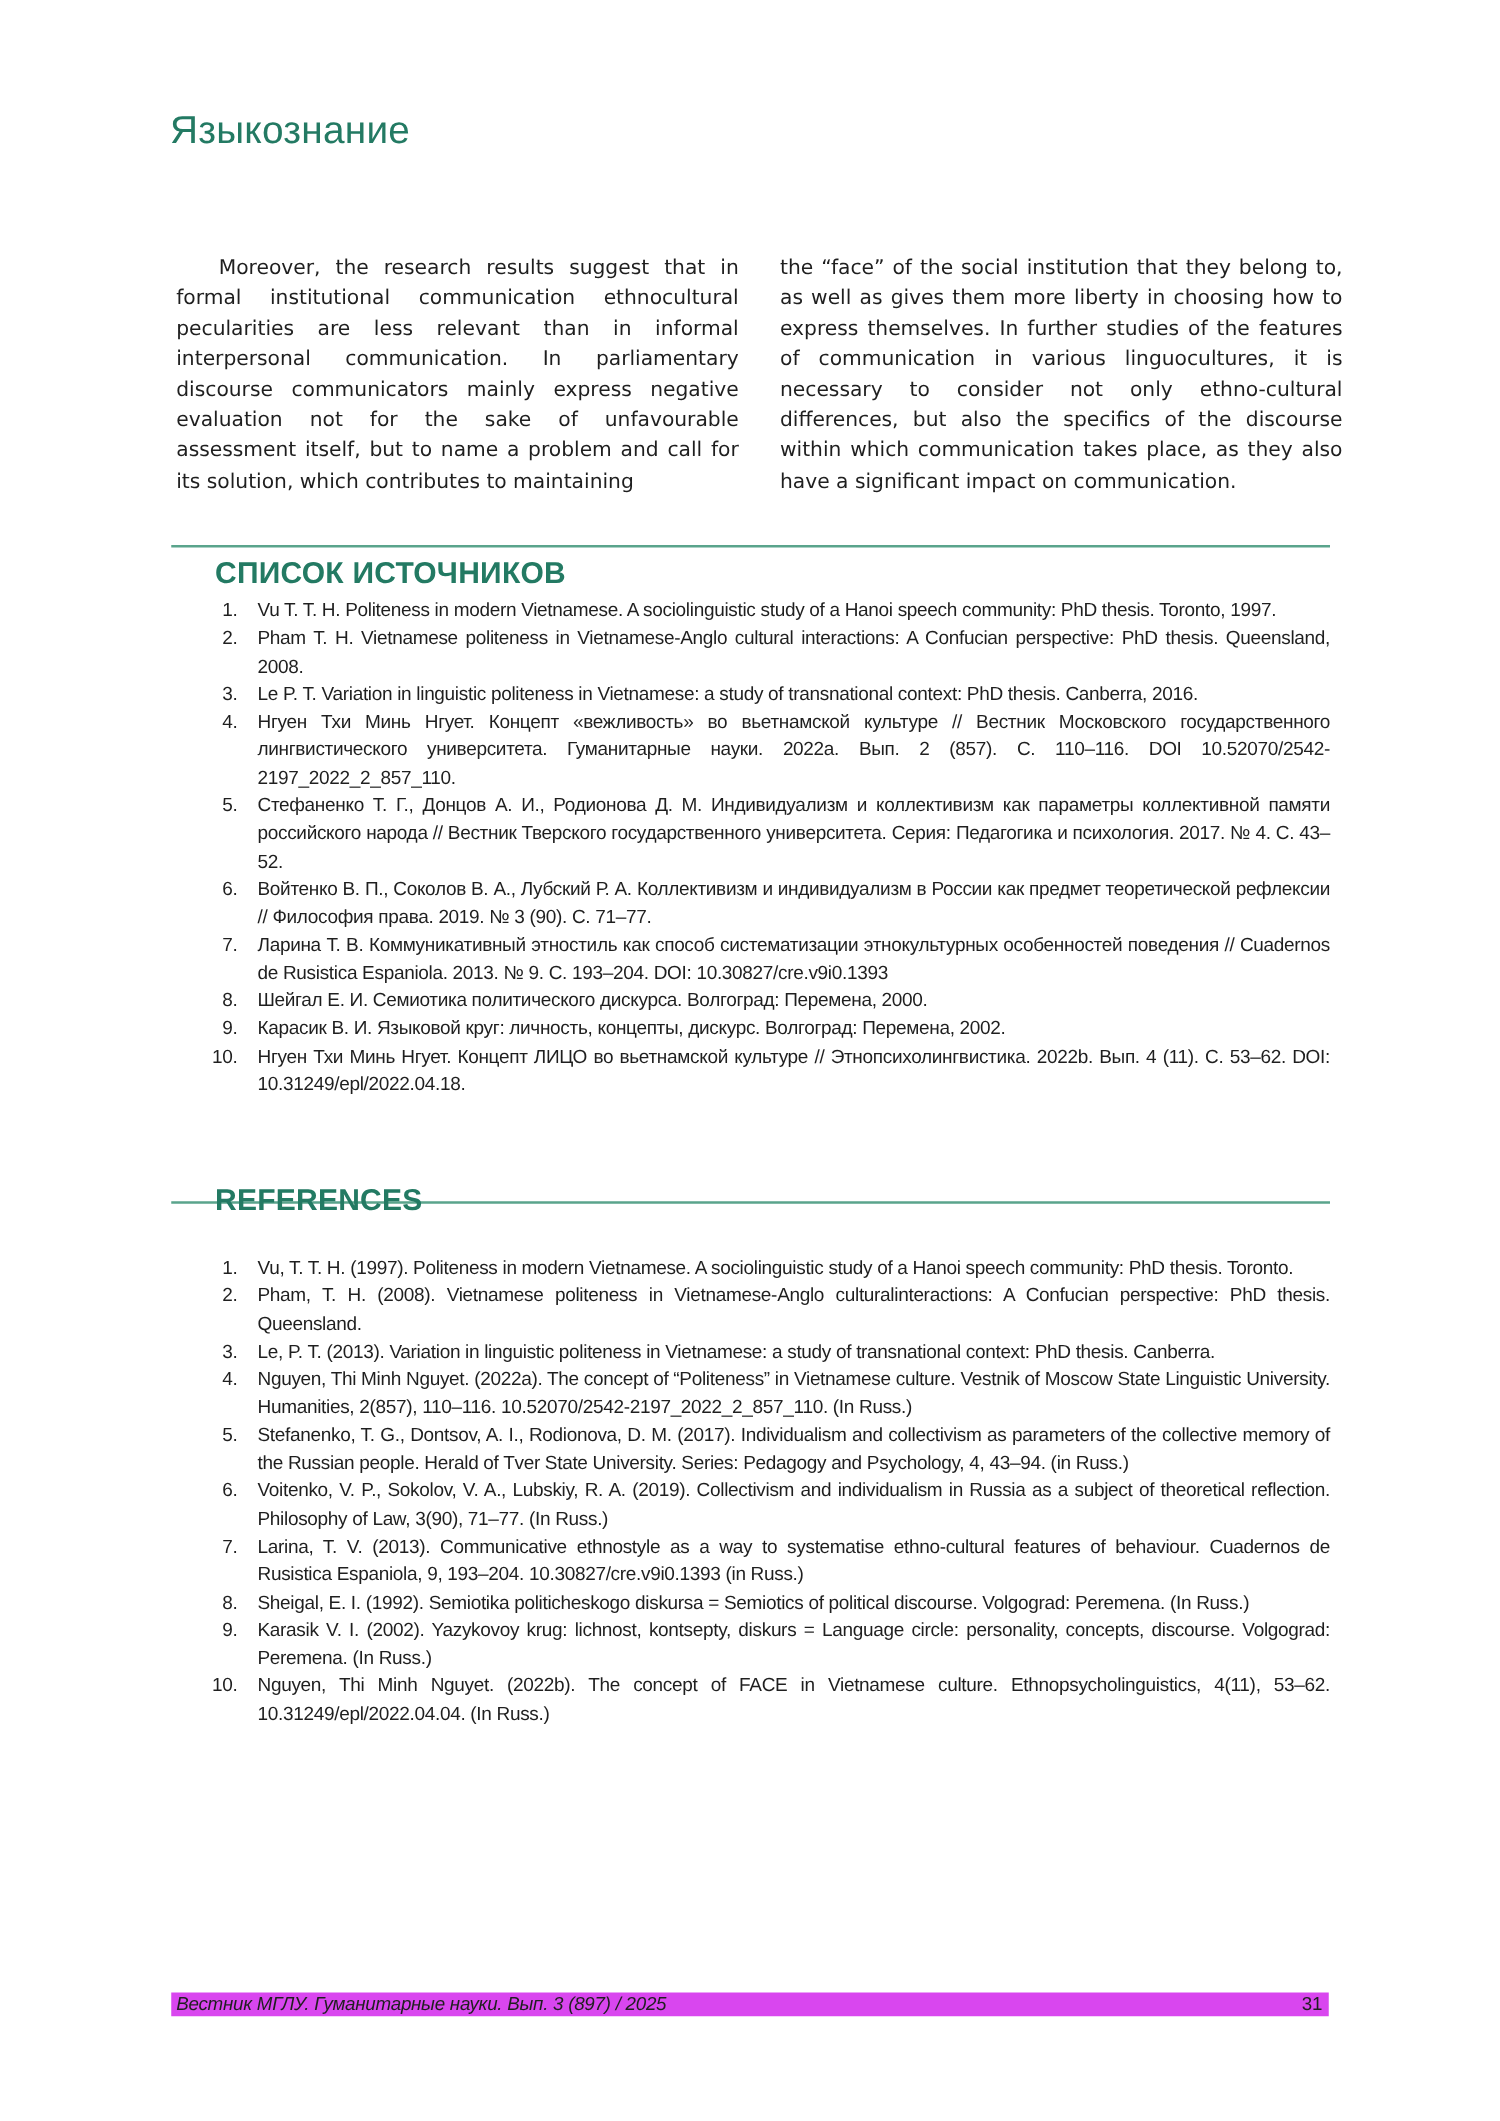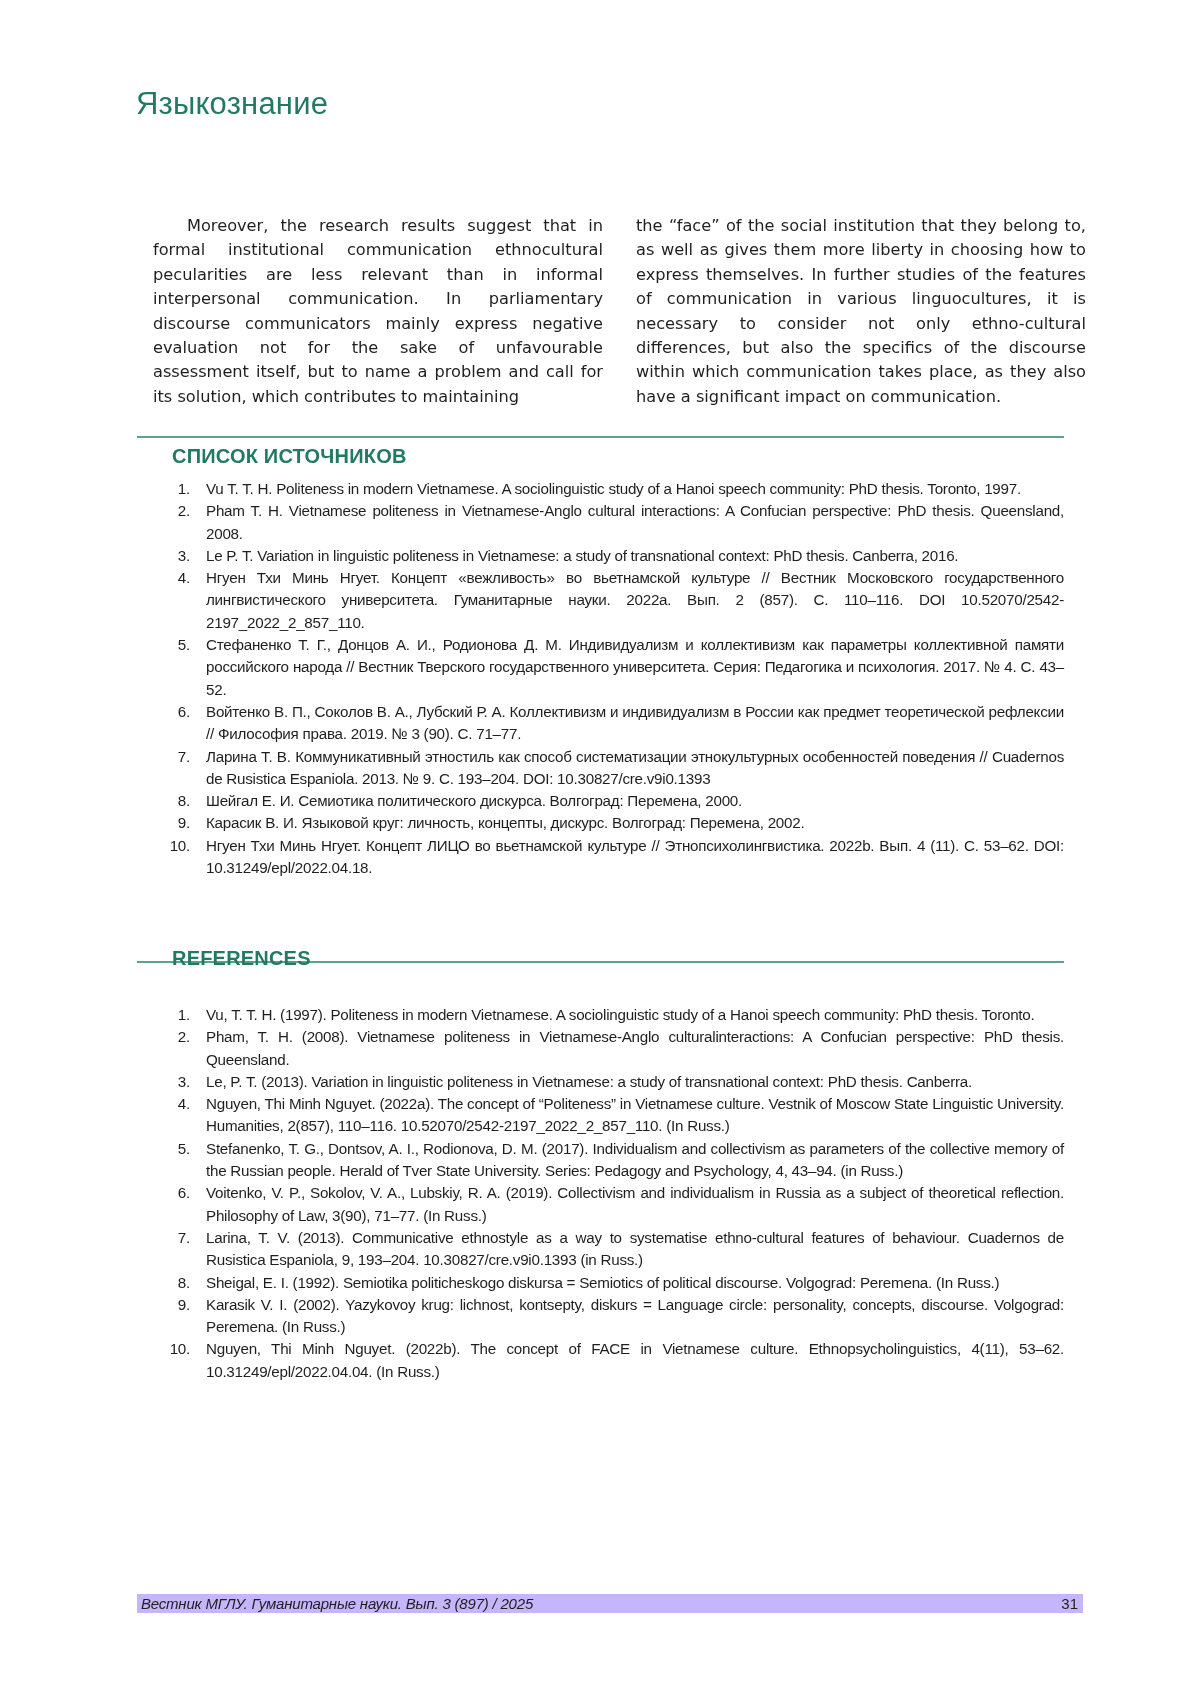--- a/index.html
+++ b/index.html
@@ -9,48 +9,48 @@
     .section-title {
       position: absolute; left: 136px; top: 86px;
       font-family: "Liberation Sans", sans-serif;
       font-size: 31px; color: #237a63; font-weight: normal; letter-spacing: 0.2px;
     }
 
     .body-col {
       position: absolute; top: 198px; width: 450px;
       font-family: "DejaVu Sans", sans-serif;
       font-size: 16.2px; line-height: 24.4px; text-align: justify;
-      color: #1f1f1f; margin: 16px;
+      color: #1f1f1f; margin: 4px;
     }
     .body-col.left { left: 137px; text-indent: 34px; }
     .body-col.right { left: 620px; }
 
     .rule {
       position: absolute; left: 137px; width: 927px; height: 2px; background: #5aa48c;
     }
 
     .refs-heading {
       position: absolute; left: 172px;
       font-family: "Liberation Sans", sans-serif;
-      font-weight: bold; font-size: 20px; color: #237a63; letter-spacing: 0.2px;
+      font-weight: bold; font-size: 24px; color: #237a63; letter-spacing: 0.2px;
     }
 
     .ref-list {
       position: absolute; left: 160px; width: 904px; margin: 0; padding: 0; list-style: none;
       font-family: "Liberation Sans", sans-serif;
       font-size: 15.2px; line-height: 22.3px; color: #1f1f1f; letter-spacing: -0.25px;
     }
     .ref-item { position: relative; padding-left: 46px; text-align: justify; }
     .ref-num { position: absolute; left: 0; width: 30px; text-align: right; }
     .ref-text { display: block; }
 
     .footer {
       position: absolute; left: 137px; top: 1594px; width: 926px; height: 19px;
-      background: #c4b5fd;
-      font-family: "Liberation Sans", sans-serif; font-size: 15px; color: #1f1f1f; padding-left: 20px;
+      background: #d946ef;
+      font-family: "Liberation Sans", sans-serif; font-size: 15px; color: #1f1f1f;
     }
     .footer-journal { position: absolute; left: 4px; top: 1px; font-style: italic; letter-spacing: -0.2px; }
     .footer-page { position: absolute; right: 5px; top: 1px; margin-left: 20px; }
   </style>
 </head>
 <body>
 
 <div class="page">
 
   <h1 class="section-title" style="margin:0;">Языкознание</h1>

